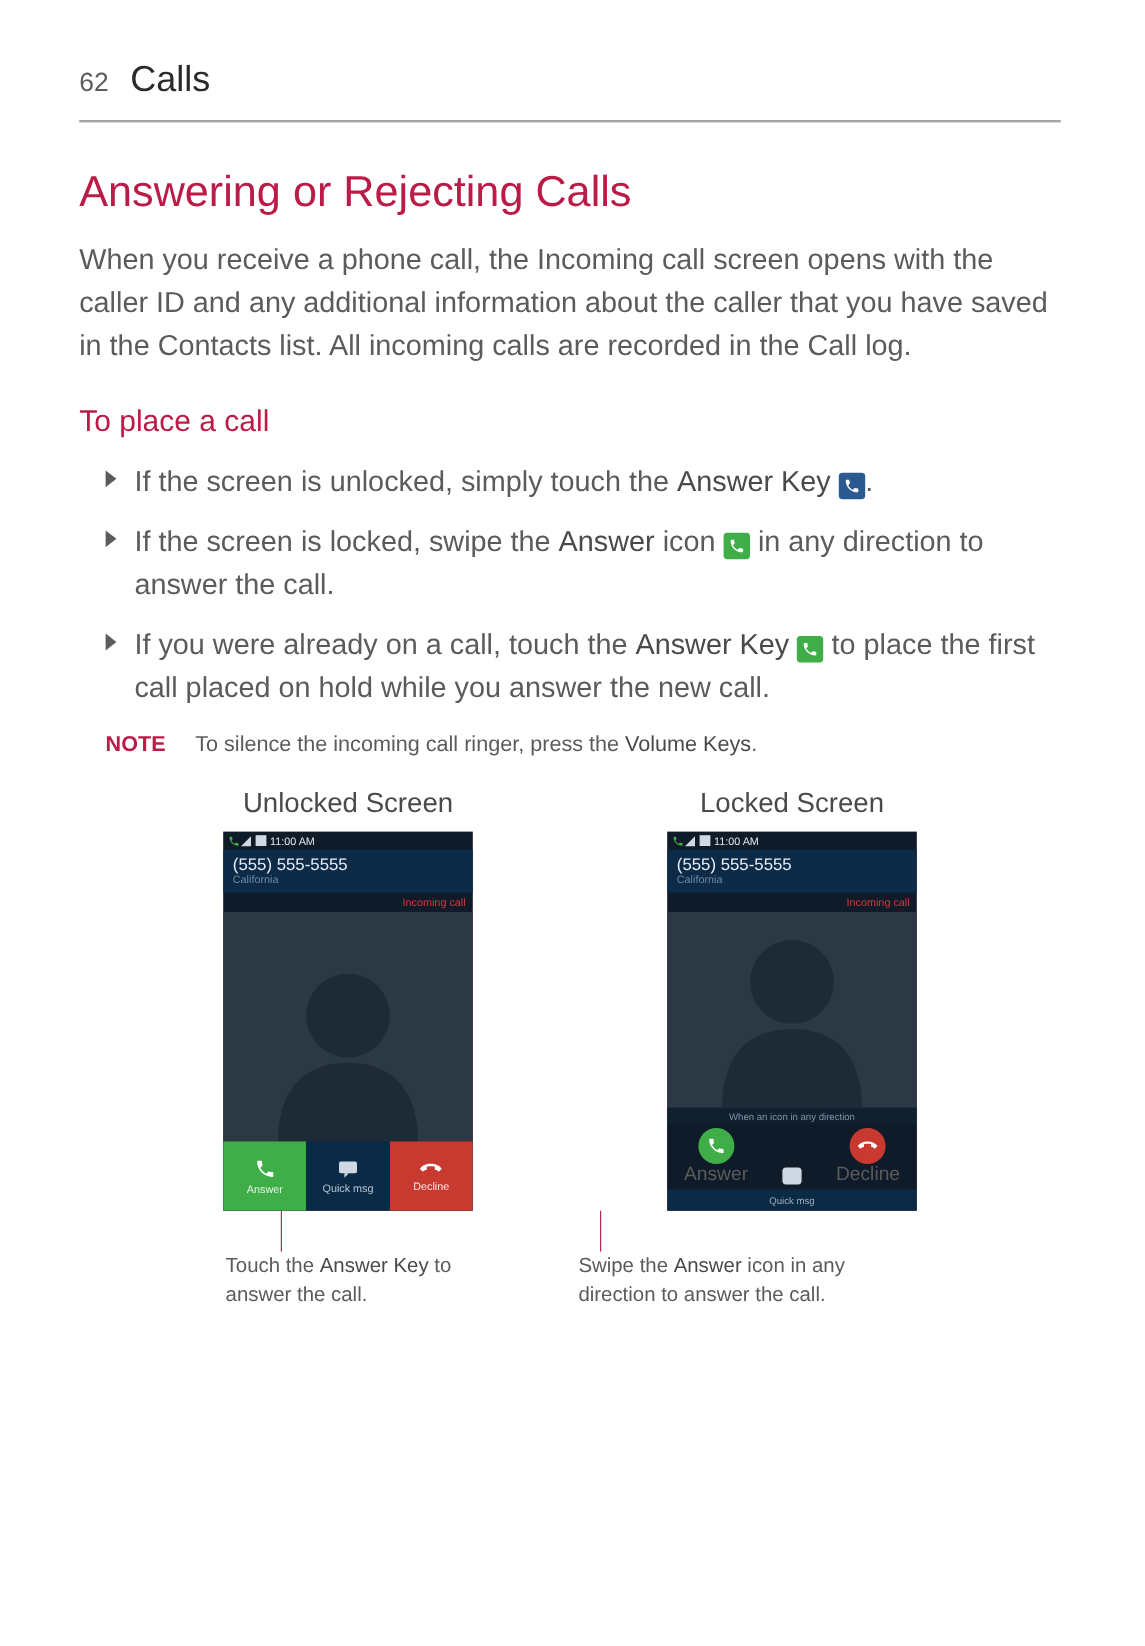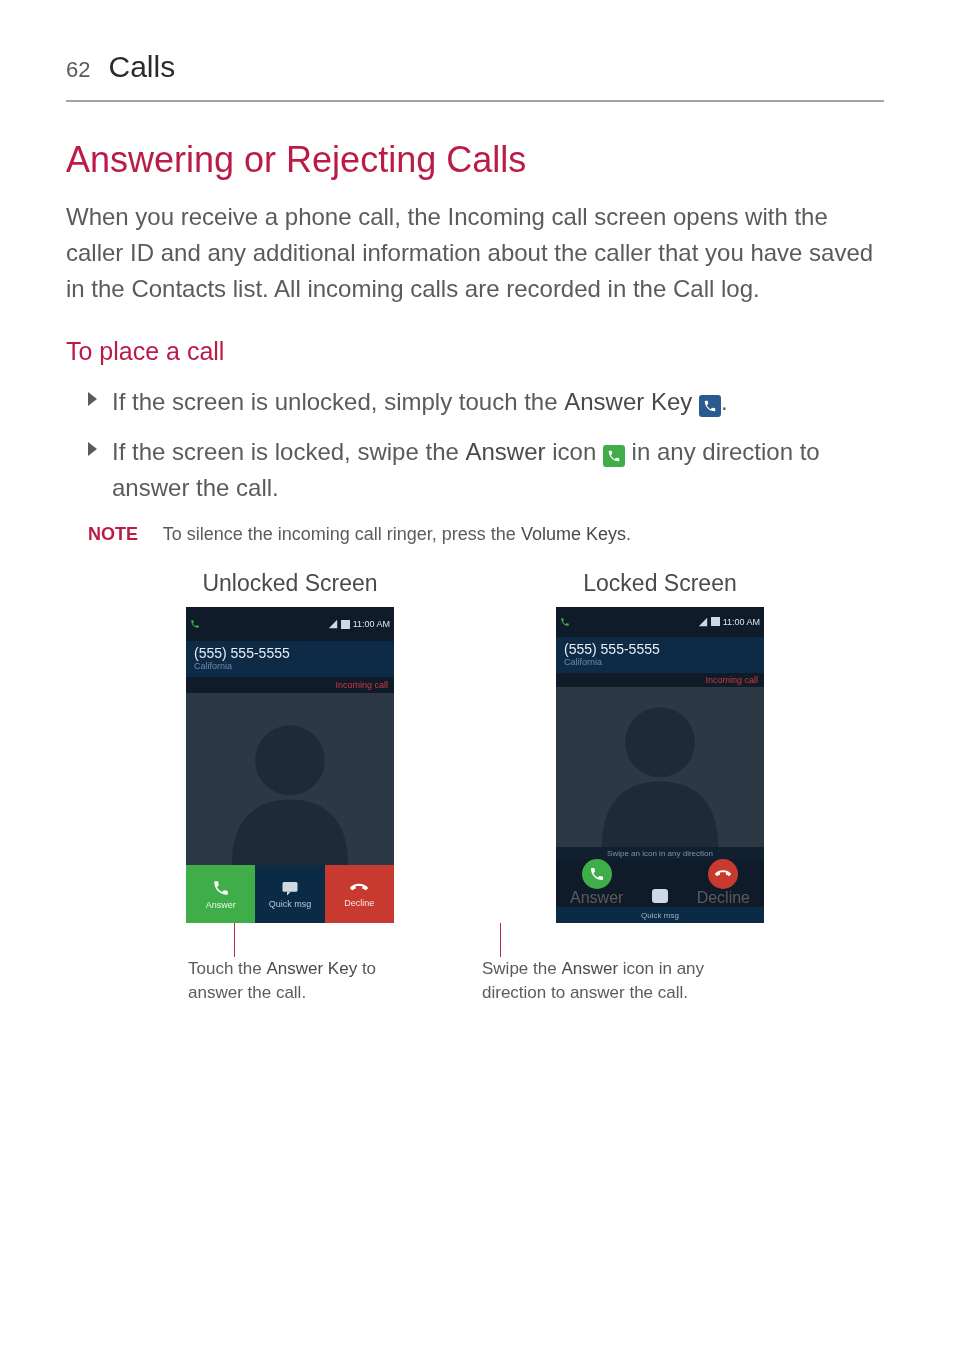--- a/index.html
+++ b/index.html
@@ -126,25 +126,25 @@
 .phone {
   width: 208px;
   height: 316px;
   background: #0f1b29;
   position: relative;
   display: flex;
   flex-direction: column;
   overflow: hidden;
 }
 .status-bar {
-  height: 34px;
+  height: 15px;
   display: flex;
   align-items: center;
   padding: 0 4px;
-  justify-content: space-between;
+  justify-content: flex-start;
   font-size: 9px;
   color: #dfe6ef;
 }
 .status-left { display:flex; align-items:center; gap:3px;}
 .status-right { display:flex; align-items:center; gap:3px;}
 .status-right .sig, .status-right .batt {
   width: 9px; height: 9px; background:#cfd8e3;
 }
 .caller-band {
   background: #0d2a47;
@@ -264,20 +264,28 @@
         </span><span>.</span>
     </li>
     <li>
       <span class="arrow"></span>
       <span>If the screen is locked, swipe the </span><span class="bold">Answer</span><span> icon </span><span class="inline-icon icon-answer-green">
           <svg width="14" height="14" viewBox="0 0 24 24">
             <path fill="#fff" d="M6.6 10.8c1.4 2.8 3.8 5.2 6.6 6.6l2.2-2.2c.3-.3.7-.4 1-.2 1.1.4 2.3.6 3.6.6.6 0 1 .4 1 1V20c0 .6-.4 1-1 1C10.6 21 3 13.4 3 4c0-.6.4-1 1-1h3.4c.6 0 1 .4 1 1 0 1.3.2 2.5.6 3.6.1.3 0 .8-.2 1L6.6 10.8z"></path>
           </svg>
         </span><span> in any direction to answer the call.</span>
     </li>
+    <li>
+      <span class="arrow"></span>
+      <span>If you were already on a call, touch the </span><span class="bold">Answer Key</span><span> </span><span class="inline-icon icon-answer-green">
+          <svg width="14" height="14" viewBox="0 0 24 24">
+            <path fill="#fff" d="M6.6 10.8c1.4 2.8 3.8 5.2 6.6 6.6l2.2-2.2c.3-.3.7-.4 1-.2 1.1.4 2.3.6 3.6.6.6 0 1 .4 1 1V20c0 .6-.4 1-1 1C10.6 21 3 13.4 3 4c0-.6.4-1 1-1h3.4c.6 0 1 .4 1 1 0 1.3.2 2.5.6 3.6.1.3 0 .8-.2 1L6.6 10.8z"></path>
+          </svg>
+        </span><span> to place the first call placed on hold while you answer the new call.</span>
+    </li>
   </ul>
 
   <div class="note-row">
     <span class="note-label">NOTE</span><span> To silence the incoming call ringer, press the </span><span class="bold">Volume Keys</span><span>.</span>
   </div>
 
   <div class="screens-row">
 
     <div class="screen-col">
       <div class="screen-title">Unlocked Screen</div>
@@ -363,21 +371,21 @@
         <div class="incoming-band">
           <span class="incoming-label">Incoming call</span>
         </div>
         <div class="avatar-area">
           <svg class="silhouette" viewBox="0 0 100 110">
             <circle cx="50" cy="38" r="24" fill="#1e2a36"></circle>
             <path d="M10 110 C10 75 30 65 50 65 C70 65 90 75 90 110 Z" fill="#1e2a36"></path>
           </svg>
         </div>
         <div class="swipe-band">
-          <span>Swipe an icon in any direction</span>
+          <span>When an icon in any direction</span>
         </div>
         <div class="lock-btn-row">
           <div style="display:flex;flex-direction:column;align-items:center;">
             <div class="circ answer">
               <svg width="16" height="16" viewBox="0 0 24 24">
                   <path fill="#fff" d="M6.6 10.8c1.4 2.8 3.8 5.2 6.6 6.6l2.2-2.2c.3-.3.7-.4 1-.2 1.1.4 2.3.6 3.6.6.6 0 1 .4 1 1V20c0 .6-.4 1-1 1C10.6 21 3 13.4 3 4c0-.6.4-1 1-1h3.4c.6 0 1 .4 1 1 0 1.3.2 2.5.6 3.6.1.3 0 .8-.2 1z"></path>
                 </svg>
             </div>
             <span class="lbl">Answer</span>
           </div>

